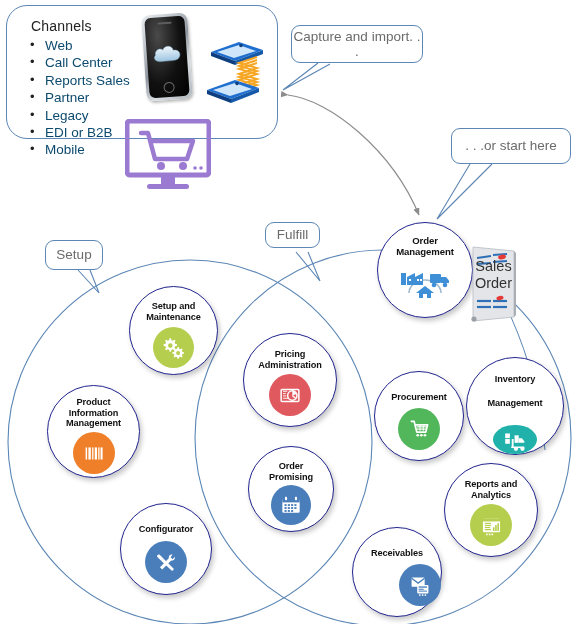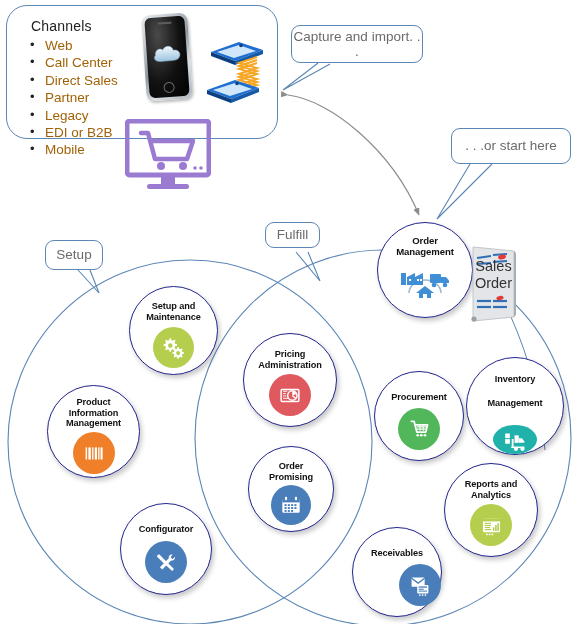--- a/index.html
+++ b/index.html
@@ -15,21 +15,21 @@
     box-sizing:border-box;
   }
   .channels-title{
     position:absolute;left:24px;top:12px;font-size:14px;color:#222;
     letter-spacing:.2px;
   }
   .channels-list{
     position:absolute;left:16px;top:31px;margin:0;padding:0;list-style:none;
   }
   .channels-list li{
-    font-size:13.5px;color:#a16207;line-height:17.4px;position:relative;
+    font-size:13.5px;color:#0c4a6e;line-height:17.4px;position:relative;
     padding-left:22px;white-space:nowrap;
   }
   .channels-list li:before{
     content:"\2022";position:absolute;left:7px;top:-1px;font-size:13px;color:#222;
   }
 
   
   .phone{position:absolute;left:137px;top:8px;width:46px;height:86px;
     border-radius:8px;
     background:linear-gradient(135deg,#e9edf0 0%,#c7ccd2 22%,#8f969d 48%,#d9dee3 70%,#aeb5bc 100%);
@@ -91,21 +91,21 @@
   <svg class="under" viewBox="0 0 576 624">
     <circle cx="190" cy="442" r="182" fill="none" stroke="#5b86b5" stroke-width="1.1"></circle>
     <circle cx="383" cy="438" r="188" fill="none" stroke="#5b86b5" stroke-width="1.1"></circle>
   </svg>
 
   <div class="channels-box">
     <div class="channels-title">Channels</div>
     <ul class="channels-list">
       <li>Web</li>
       <li>Call Center</li>
-      <li>Direct Sales</li>
+      <li>Reports Sales</li>
       <li>Partner</li>
       <li>Legacy</li>
       <li>EDI or B2B</li>
       <li>Mobile</li>
     </ul>
 
     <div class="phone">
       <div class="phone-screen">
         <div class="phone-speaker"></div>
         <svg class="phone-cloud" viewBox="0 0 34 20">

